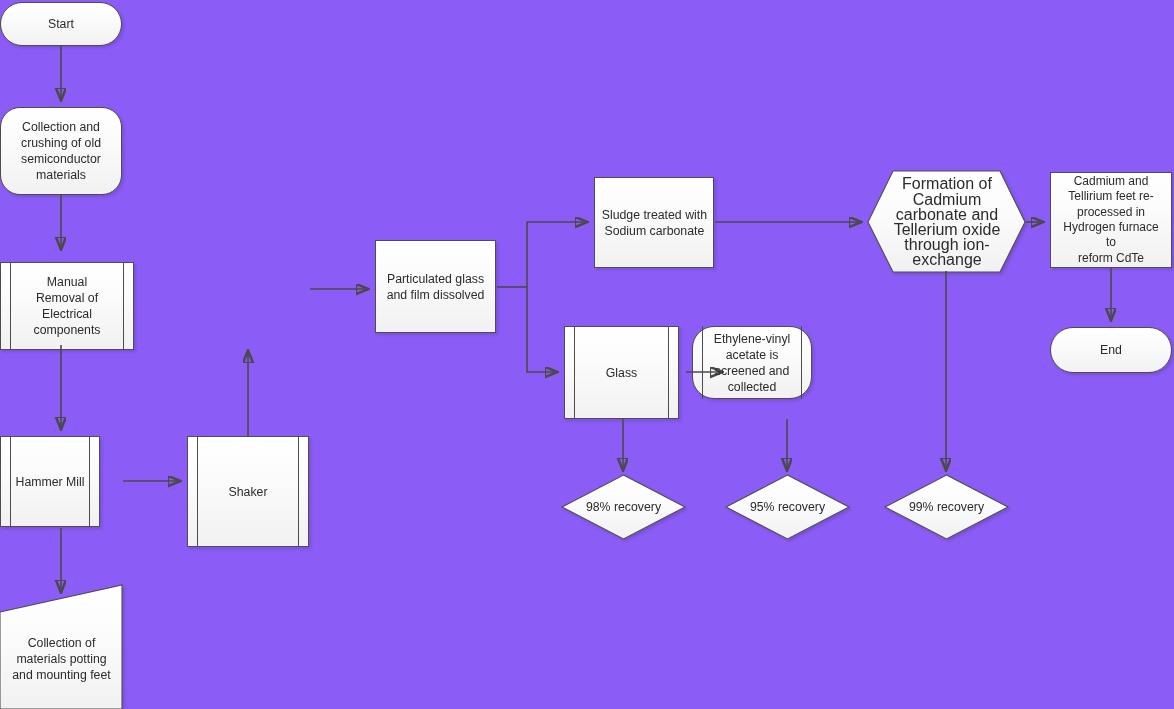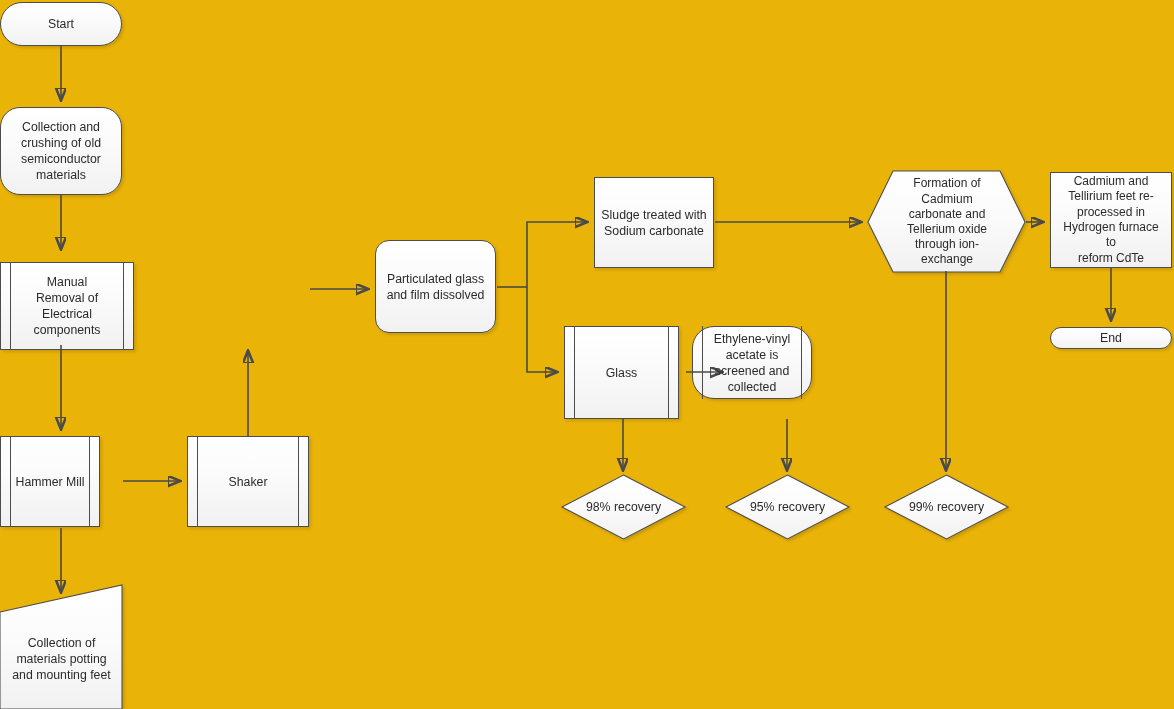--- a/index.html
+++ b/index.html
@@ -1,17 +1,17 @@
 <!DOCTYPE html>
 <html><head>
 <meta charset="utf-8">
 <style>
   html,body{margin:0;padding:0;background:#ffffff;}
   body{width:1174px;height:709px;font-family:"Liberation Sans","DejaVu Sans",sans-serif;}
-  #canvas{position:relative;width:1174px;height:709px;overflow:hidden;background:#eab308;}
+  #canvas{position:relative;width:1174px;height:709px;overflow:hidden;background:#8b5cf6;}
 
   
   .node{position:absolute;box-sizing:border-box;display:flex;align-items:center;justify-content:center;text-align:center;color:#2b2b2b;font-size:12.3px;line-height:16px;}
   .node .lbl{position:relative;z-index:3;padding:0 6px;white-space:pre-line;}
 
   
   .proc{background:linear-gradient(to bottom,#ffffff 0%,#fbfbfb 40%,#f1f1f1 100%);
         border:1px solid #4d4d4d;
         box-shadow:2px 2px 3px rgba(0,0,0,0.13);}
 
@@ -113,31 +113,31 @@
           <feDropShadow dx="2" dy="2" stdDeviation="1.4" flood-color="#000" flood-opacity="0.15"></feDropShadow>
         </filter>
       </defs>
       <path d="M0,29 L122,2 L122,126 L0,126 Z" fill="url(#g1)" stroke="#4d4d4d" stroke-width="1.1" filter="url(#sh1)"></path>
     </svg>
     <span class="lbl" style="padding-top:26px;">Collection of
 materials potting
 and mounting feet</span>
   </div>
 
-  <div class="node proc predef" style="left:187px;top:436px;width:122px;height:91px;">
+  <div class="node proc predef" style="left:187px;top:436px;width:122px;height:111px;">
     <span class="lbl">Shaker</span>
   </div>
 
 
-  <div class="node proc" style="left:375px;top:240px;width:121px;height:93px;border-radius:14px;">
+  <div class="node proc" style="left:375px;top:240px;width:121px;height:93px;">
     <span class="lbl">Particulated glass
 and film dissolved</span>
   </div>
 
-  <div class="node proc" style="left:594px;top:177px;width:120px;height:91px;">
+  <div class="node proc" style="left:594px;top:177px;width:120px;height:91px;justify-content:flex-end;">
     <span class="lbl">Sludge treated with
 Sodium carbonate</span>
   </div>
 
   <div class="node proc predef" style="left:564px;top:326px;width:115px;height:93px;">
     <span class="lbl">Glass</span>
   </div>
 
   <div class="node proc predef" style="left:692px;top:326px;width:120px;height:73px;border-radius:22px;">
     <span class="lbl">Ethylene-vinyl
@@ -153,37 +153,37 @@
           <stop offset="0%" stop-color="#ffffff"></stop>
             <stop offset="45%" stop-color="#fbfbfb"></stop>
             <stop offset="100%" stop-color="#f1f1f1"></stop>
         </linearGradient>
         <filter id="sh3" x="-20%" y="-20%" width="160%" height="160%">
           <feDropShadow dx="2" dy="2" stdDeviation="1.4" flood-color="#000" flood-opacity="0.15"></feDropShadow>
         </filter>
       </defs>
       <path d="M26,1 L133,1 L158,52 L133,102 L26,102 L1,52 Z" fill="url(#g3)" stroke="#4d4d4d" stroke-width="1.1" filter="url(#sh3)"></path>
     </svg>
-    <span class="lbl" style="font-size:12px;line-height:15.2px;">Formation of
+    <span class="lbl" style="font-size:16px;line-height:15.2px;">Formation of
 Cadmium
 carbonate and
 Tellerium oxide
 through ion-
 exchange</span>
   </div>
 
   <div class="node proc" style="left:1050px;top:172px;width:122px;height:96px;">
     <span class="lbl" style="font-size:12px;line-height:15.4px;">Cadmium and
 Tellirium feet re-
 processed in
 Hydrogen furnace to
 reform CdTe</span>
   </div>
 
-  <div class="node term" style="left:1050px;top:327px;width:122px;height:22px;">
+  <div class="node term" style="left:1050px;top:327px;width:122px;height:46px;">
     <span class="lbl">End</span>
   </div>
 
   <div class="shp" style="left:561px;top:474px;width:125px;height:66px;">
     <svg width="125" height="66" viewBox="0 0 125 66">
       <defs>
         <linearGradient id="g4" x1="0" y1="0" x2="0" y2="1">
           <stop offset="0%" stop-color="#ffffff"></stop>
             <stop offset="45%" stop-color="#fbfbfb"></stop>
             <stop offset="100%" stop-color="#f1f1f1"></stop>

